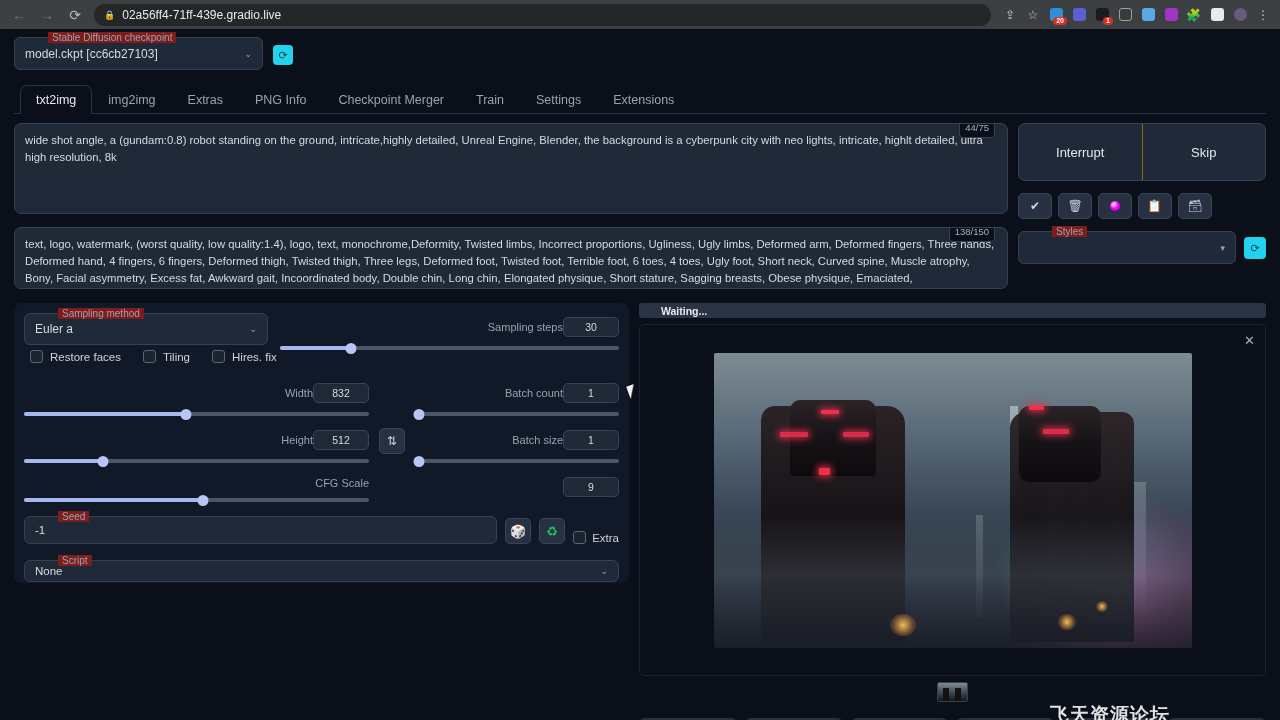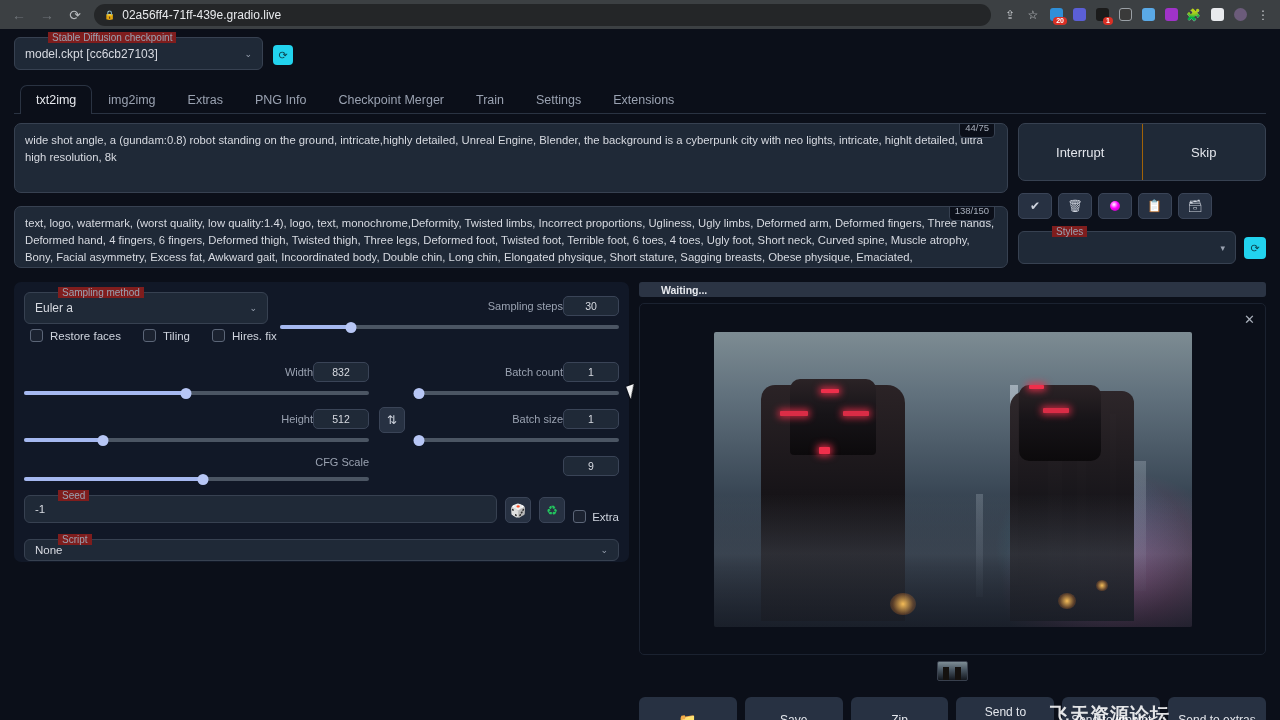--- a/index.html
+++ b/index.html
@@ -161,21 +161,21 @@
   .ta-counter {
     position: absolute;
     top: -7px; right: 12px;
     background: #0b0f19;
     border: 1px solid #374151;
     border-radius: 4px;
     font-size: 9.5px;
     padding: 1px 5px;
     color: #a7aebb;
   }
-  .ta-prompt { height: 70px; overflow: hidden; }
+  .ta-prompt { height: 91px; overflow: hidden; }
   .ta-neg { height: 62px; margin-top: 13px; overflow: hidden; }
 
   
   .rightcol { width: 248px; }
   .gen-btns {
     display: flex;
     height: 58px;
     background: #1f2937;
     border: 1px solid #374151;
     border-radius: 7px;

